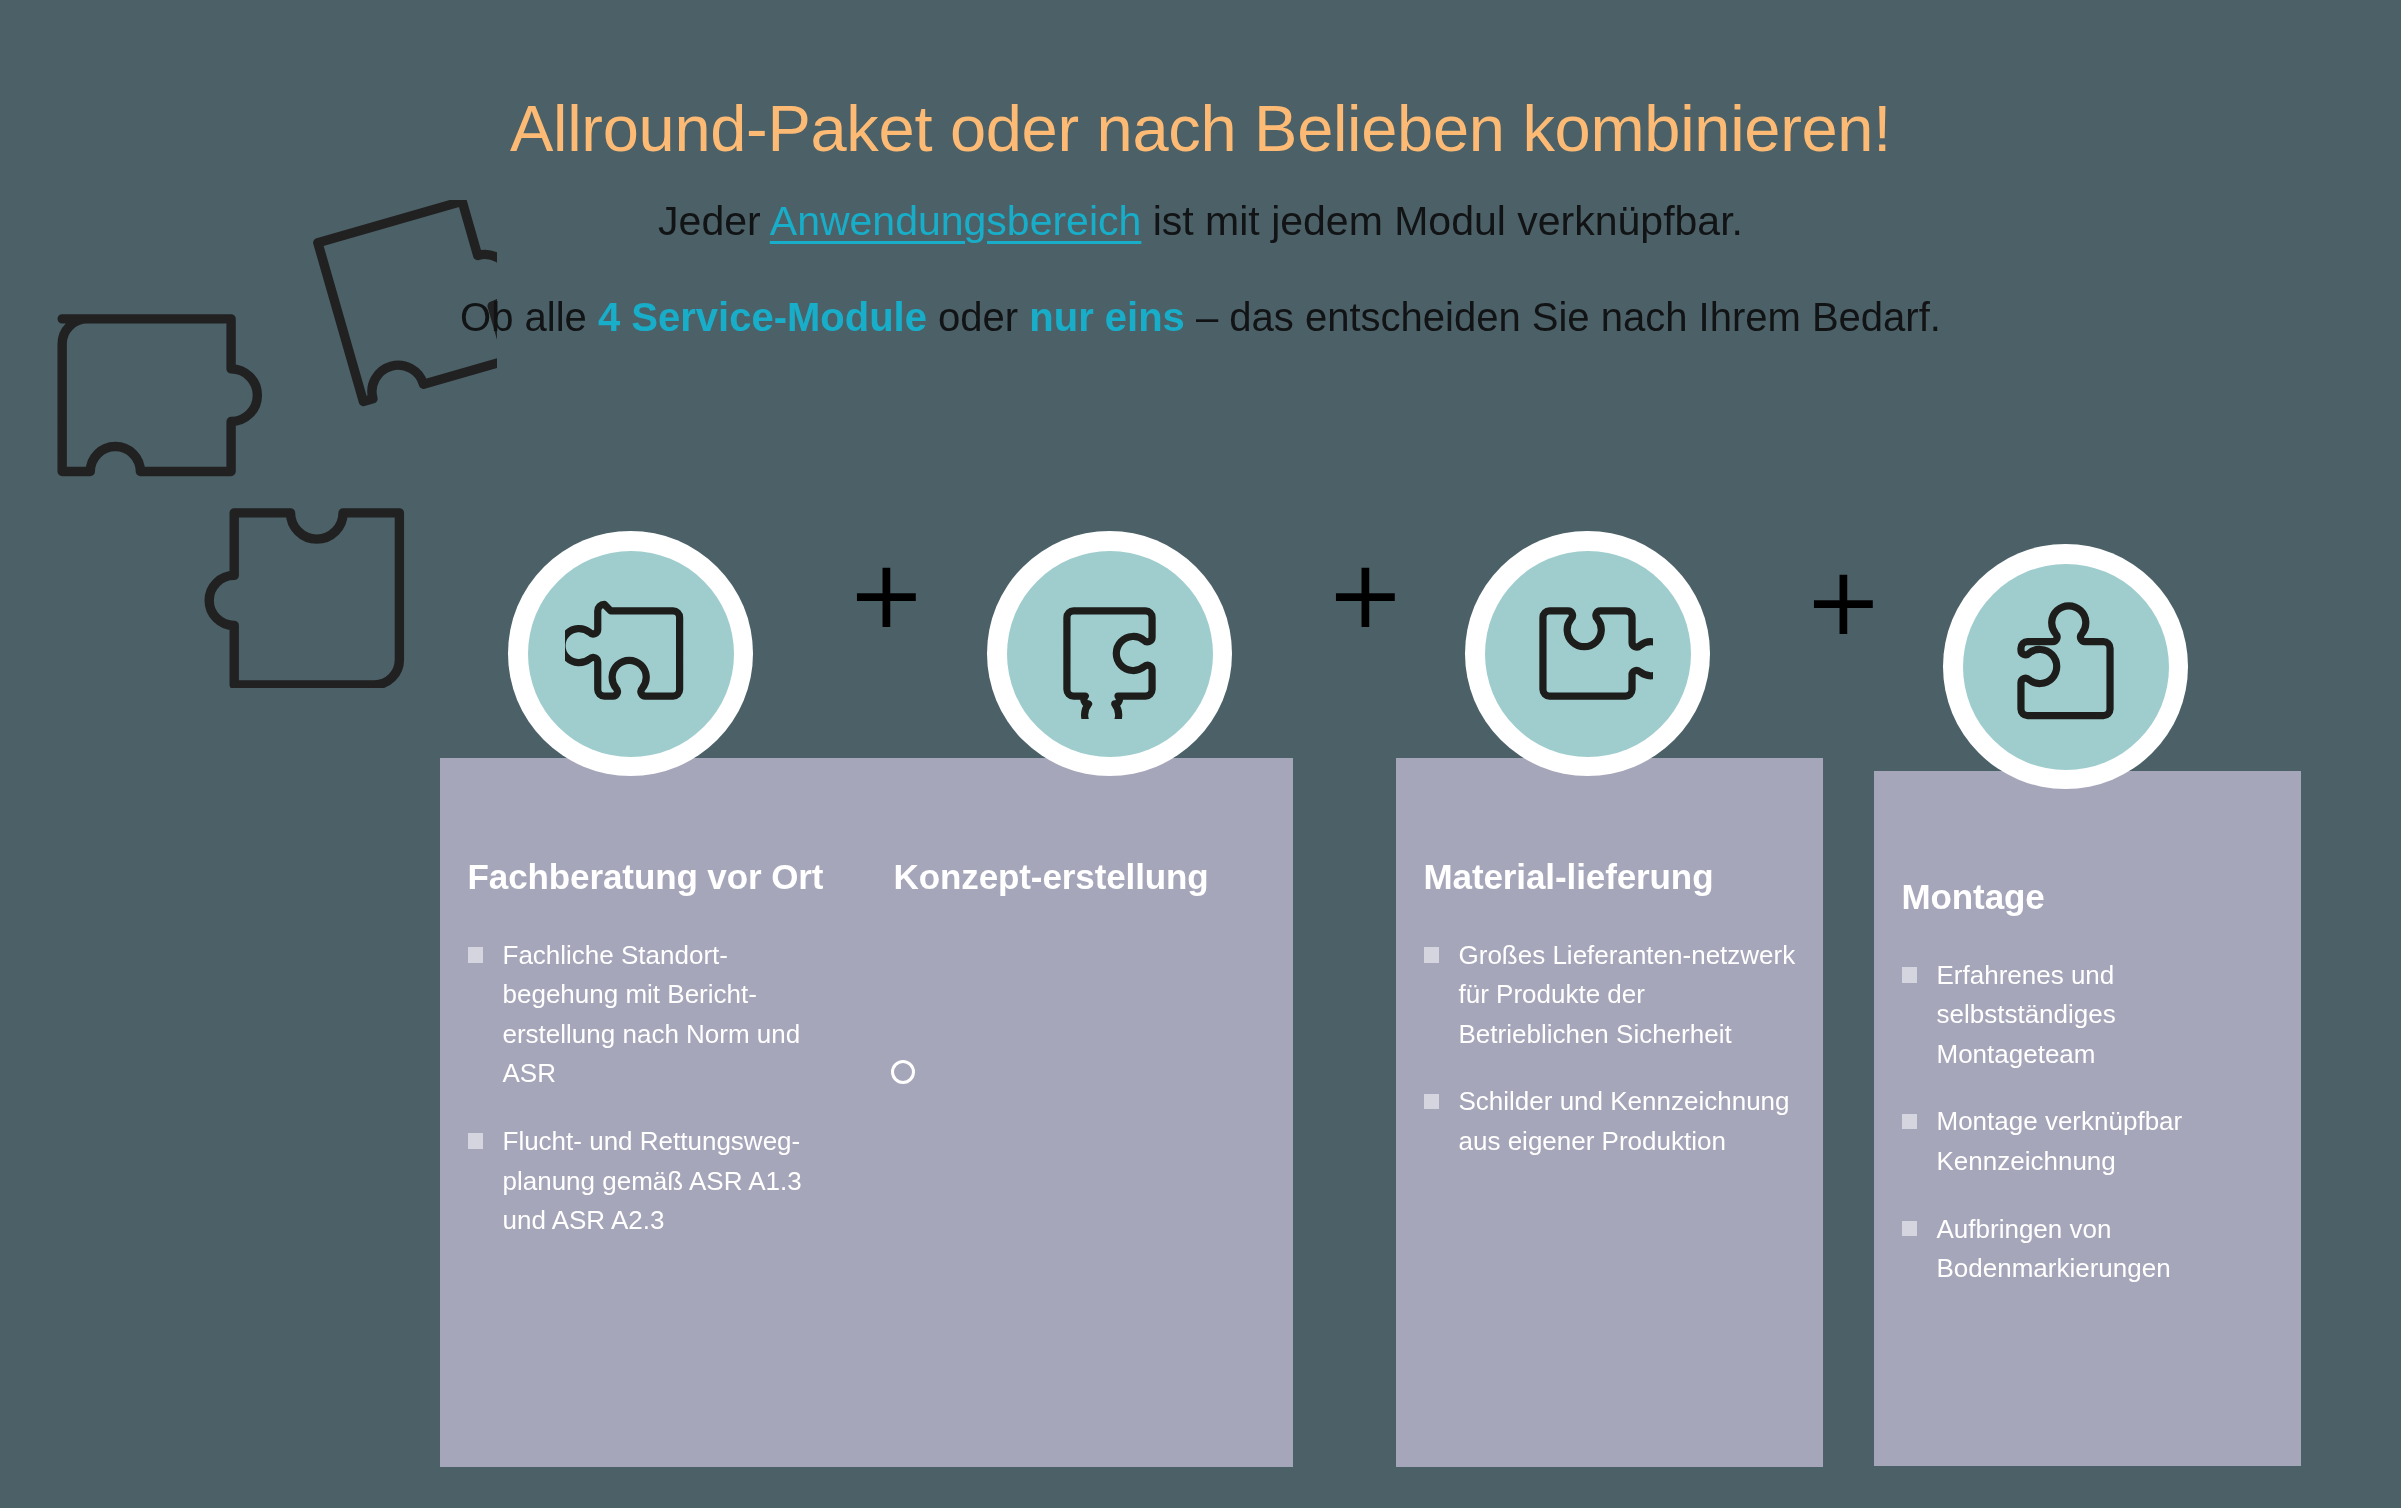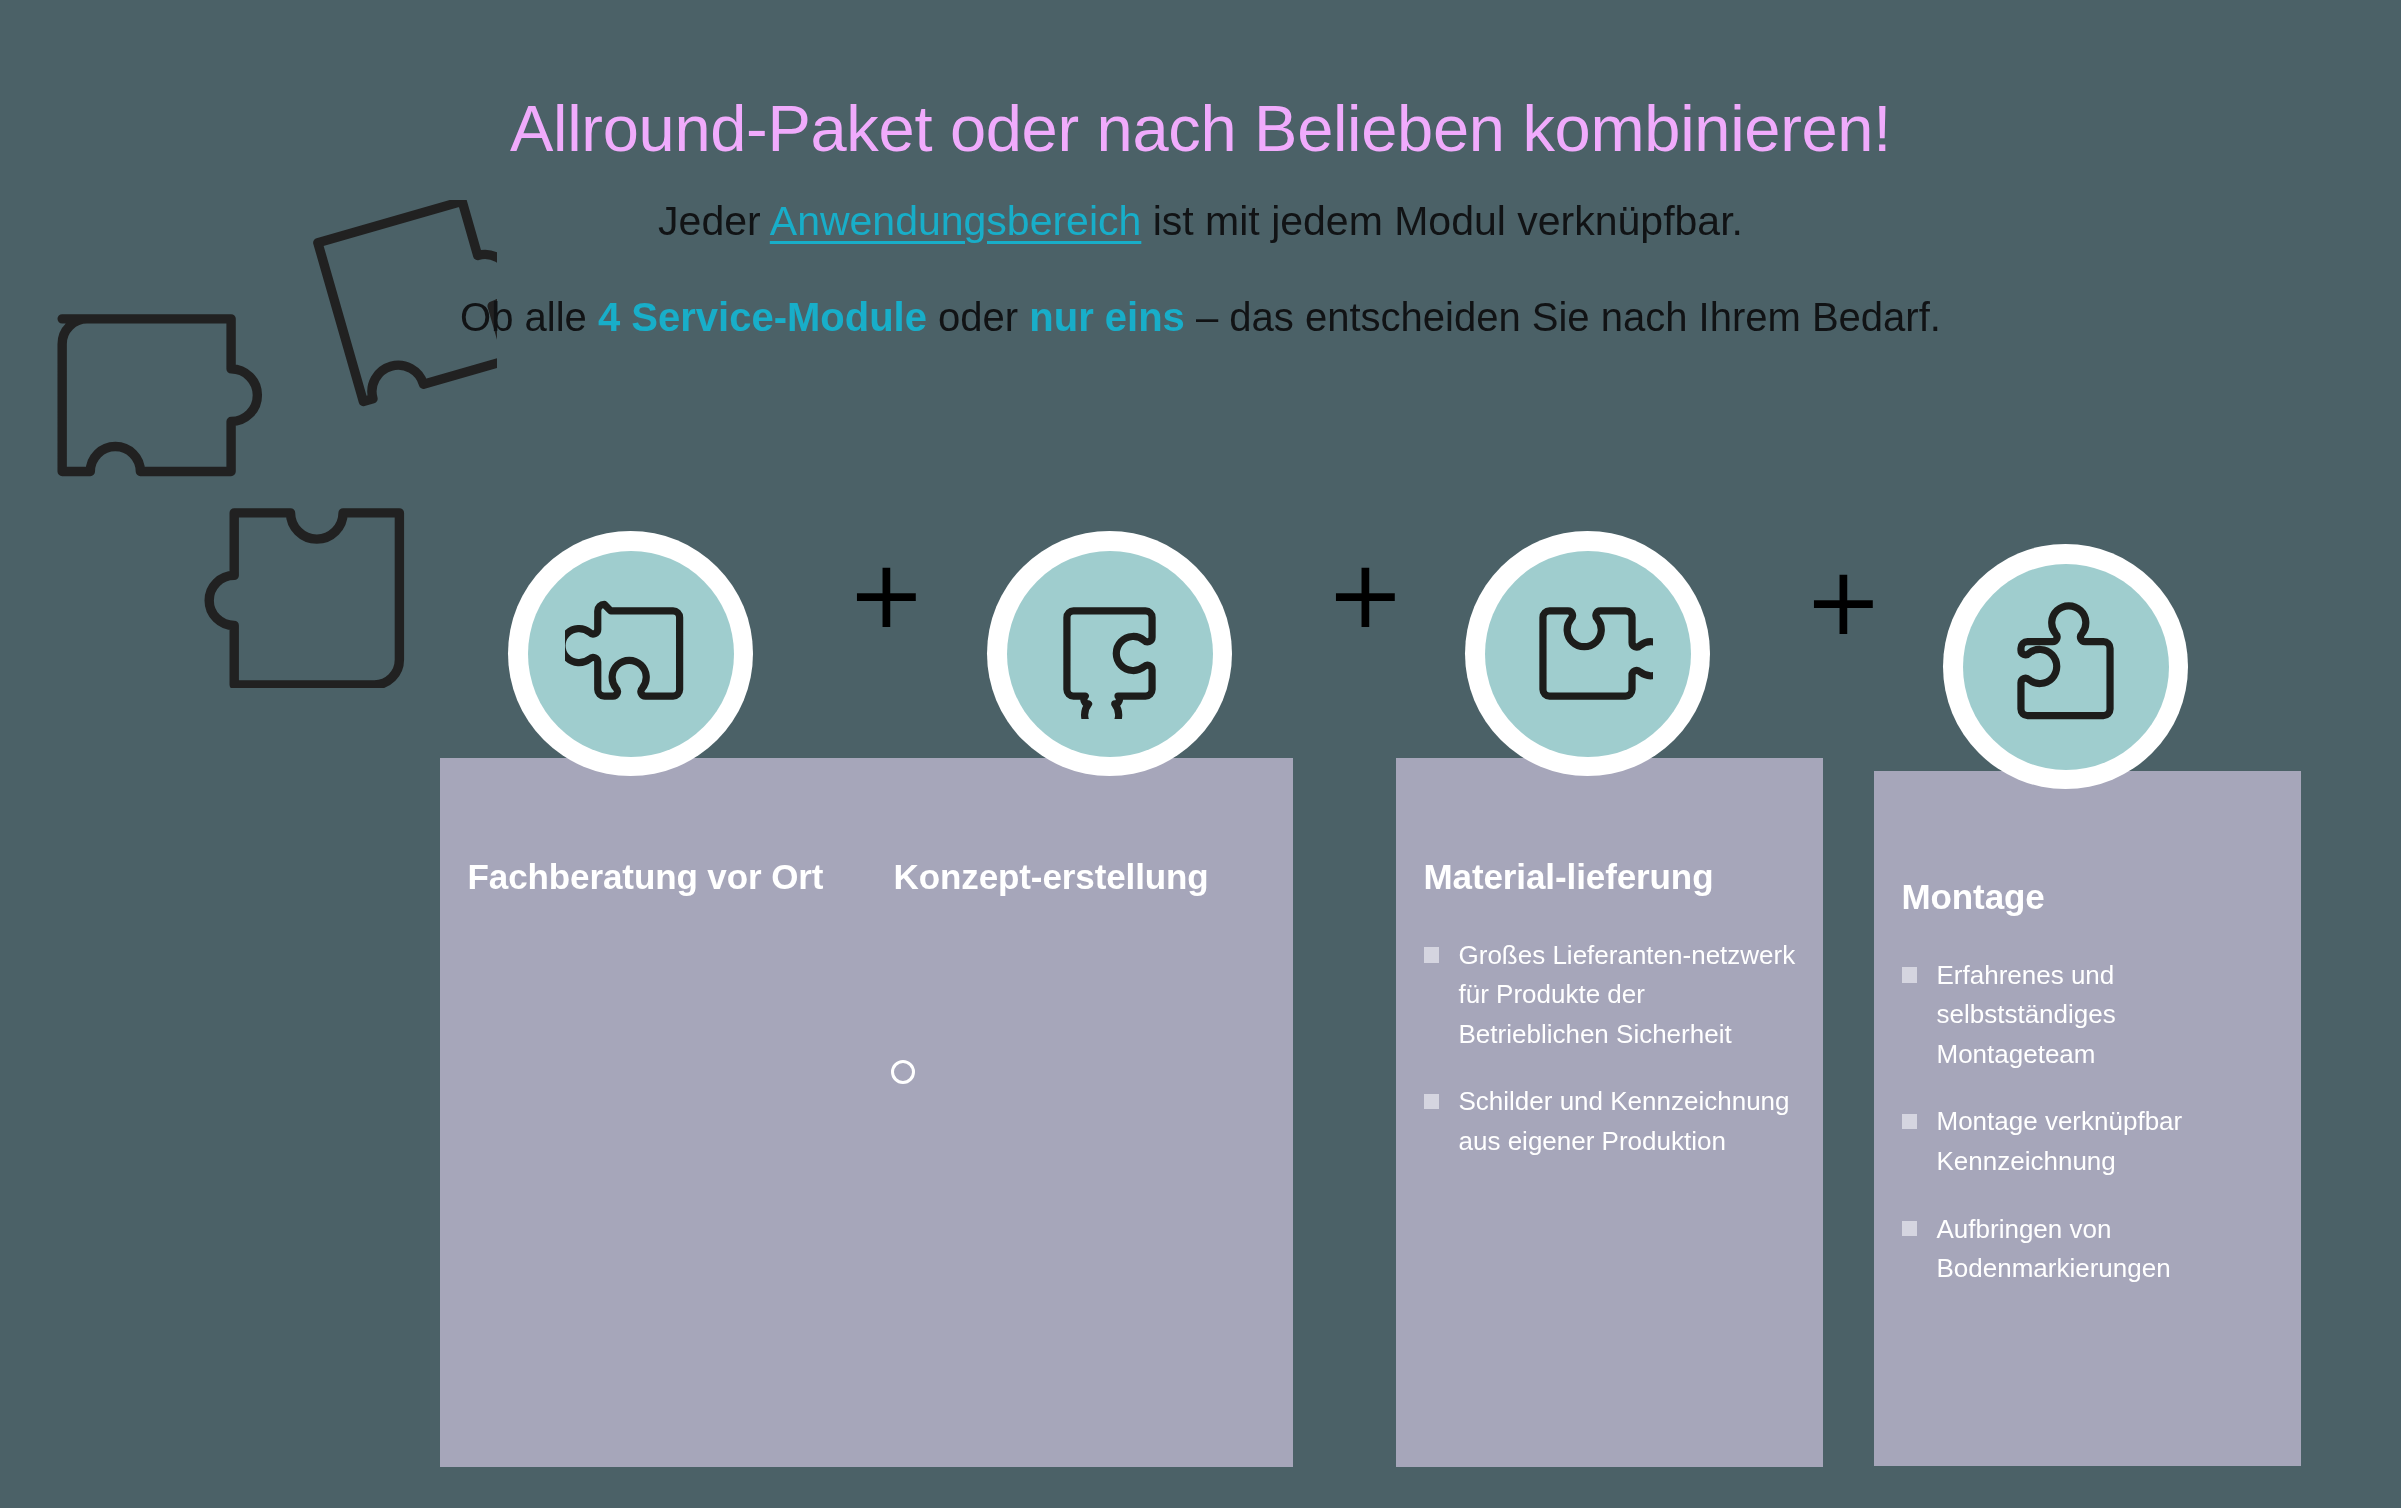--- a/index.html
+++ b/index.html
@@ -32,21 +32,21 @@
     position: absolute;
     left: 0;
     top: 94px;
     width: 2401px;
     text-align: center;
   }
   #page-title {
     font-size: 65px;
     line-height: 1.08;
     font-weight: 400;
-    color: #f0abfc;
+    color: #fdba74;
     letter-spacing: -0.3px;
     margin: 0;
   }
   #subtitle-one {
     margin: 31px 0 0 0;
     font-size: 41px;
     line-height: 1.3;
     color: #111315;
     font-weight: 400;
   }
@@ -211,20 +211,24 @@
 </div>
 
 <div id="modules-row">
 
   <div class="plus-separator plus-1">+</div>
   <div class="plus-separator plus-2">+</div>
   <div class="plus-separator plus-3">+</div>
 
   <div class="module-card module-card-1">
     <h2 class="module-title">Fachberatung vor Ort</h2>
+    <ul class="module-list">
+      <li>Fachliche Standort-begehung mit Bericht-erstellung nach Norm und ASR</li>
+      <li>Flucht- und Rettungsweg-planung gemäß ASR A1.3 und ASR A2.3</li>
+    </ul>
   </div>
 
   <div class="module-card module-card-2">
     <h2 class="module-title">Konzept-erstellung</h2>
   </div>
 
   <div class="module-card module-card-3">
     <h2 class="module-title">Material-lieferung</h2>
     <ul class="module-list">
       <li>Großes Lieferanten-netzwerk für Produkte der Betrieblichen Sicherheit</li>

